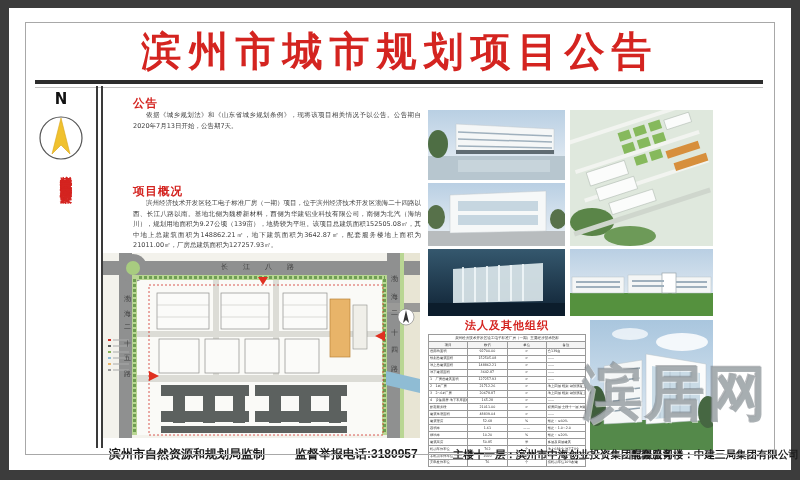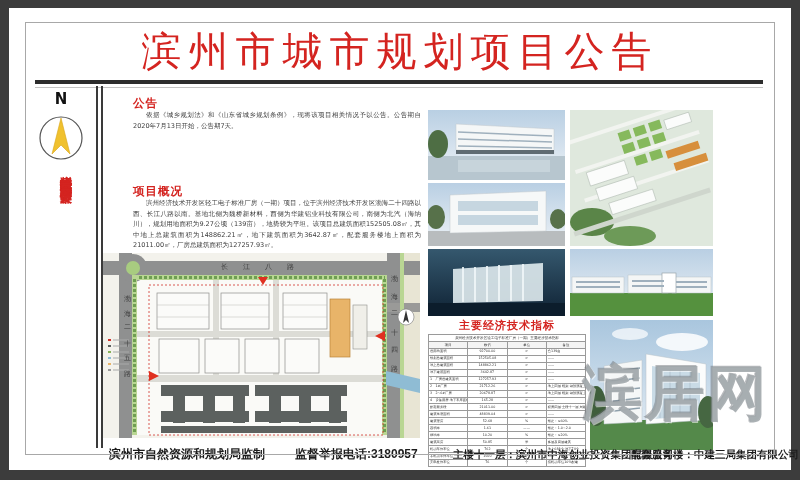--- a/index.html
+++ b/index.html
@@ -2,21 +2,21 @@
 <html><head>
 <meta charset="utf-8">
 <style>
   html,body{margin:0;padding:0;}
   #stage{position:relative;width:800px;height:480px;background:#3c3c3c;overflow:hidden;
          font-family:"DejaVu Sans","Liberation Sans",sans-serif;}
   .paper{position:absolute;left:9px;top:8px;right:9px;bottom:10px;background:#ffffff;}
   .innerline{position:absolute;left:16px;top:14px;right:16px;bottom:15px;border:1px solid #a8a8a8;pointer-events:none;}
 
   .main-title{position:absolute;left:0;top:16px;width:100%;text-align:center;
-    font-family:"DejaVu Serif","Liberation Serif",serif;font-weight:400;font-size:40px;
+    font-family:"DejaVu Serif","Liberation Serif",serif;font-weight:700;font-size:40px;
     color:#d42420;letter-spacing:7px;white-space:nowrap;}
   .title-rule{position:absolute;left:26px;top:72px;width:728px;height:4px;background:#2d2d2d;}
   .title-rule-thin{position:absolute;left:26px;top:79px;width:728px;height:1px;background:#c4c4c4;}
 
   
   .compass{position:absolute;left:30px;top:84px;width:44px;height:84px;text-align:center;}
   .compass .n{font-weight:bold;font-size:15px;color:#111;line-height:14px;}
   .v-title{position:absolute;left:48px;top:158px;height:300px;width:18px;
     writing-mode:vertical-rl;text-orientation:upright;color:#d42420;font-weight:bold;
     font-size:12px;letter-spacing:0.6px;line-height:18px;}
@@ -324,21 +324,21 @@
             <line x1="70" y1="47" x2="70" y2="98"></line>
             <line x1="80" y1="49" x2="80" y2="98"></line>
             <line x1="90" y1="50" x2="90" y2="97"></line>
             <line x1="100" y1="51" x2="100" y2="97"></line>
           </g>
         <ellipse cx="6" cy="86" rx="10" ry="20" fill="#3f5e3b"></ellipse>
         <ellipse cx="118" cy="92" rx="10" ry="16" fill="#466742"></ellipse>
       </svg>
     </div>
 
-    <div class="ind-head">主要经济技术指标</div>
+    <div class="ind-head">法人及其他组织</div>
     <div class="ind-box">
       <div class="tbl-title">滨州经济技术开发区轻工电子标准厂房（一期）主要经济技术指标</div>
       <table class="ind">
         <thead>
             <tr>
               <th>项目</th>
               <th>数值</th>
               <th>单位</th>
               <th>备注</th>
             </tr>

